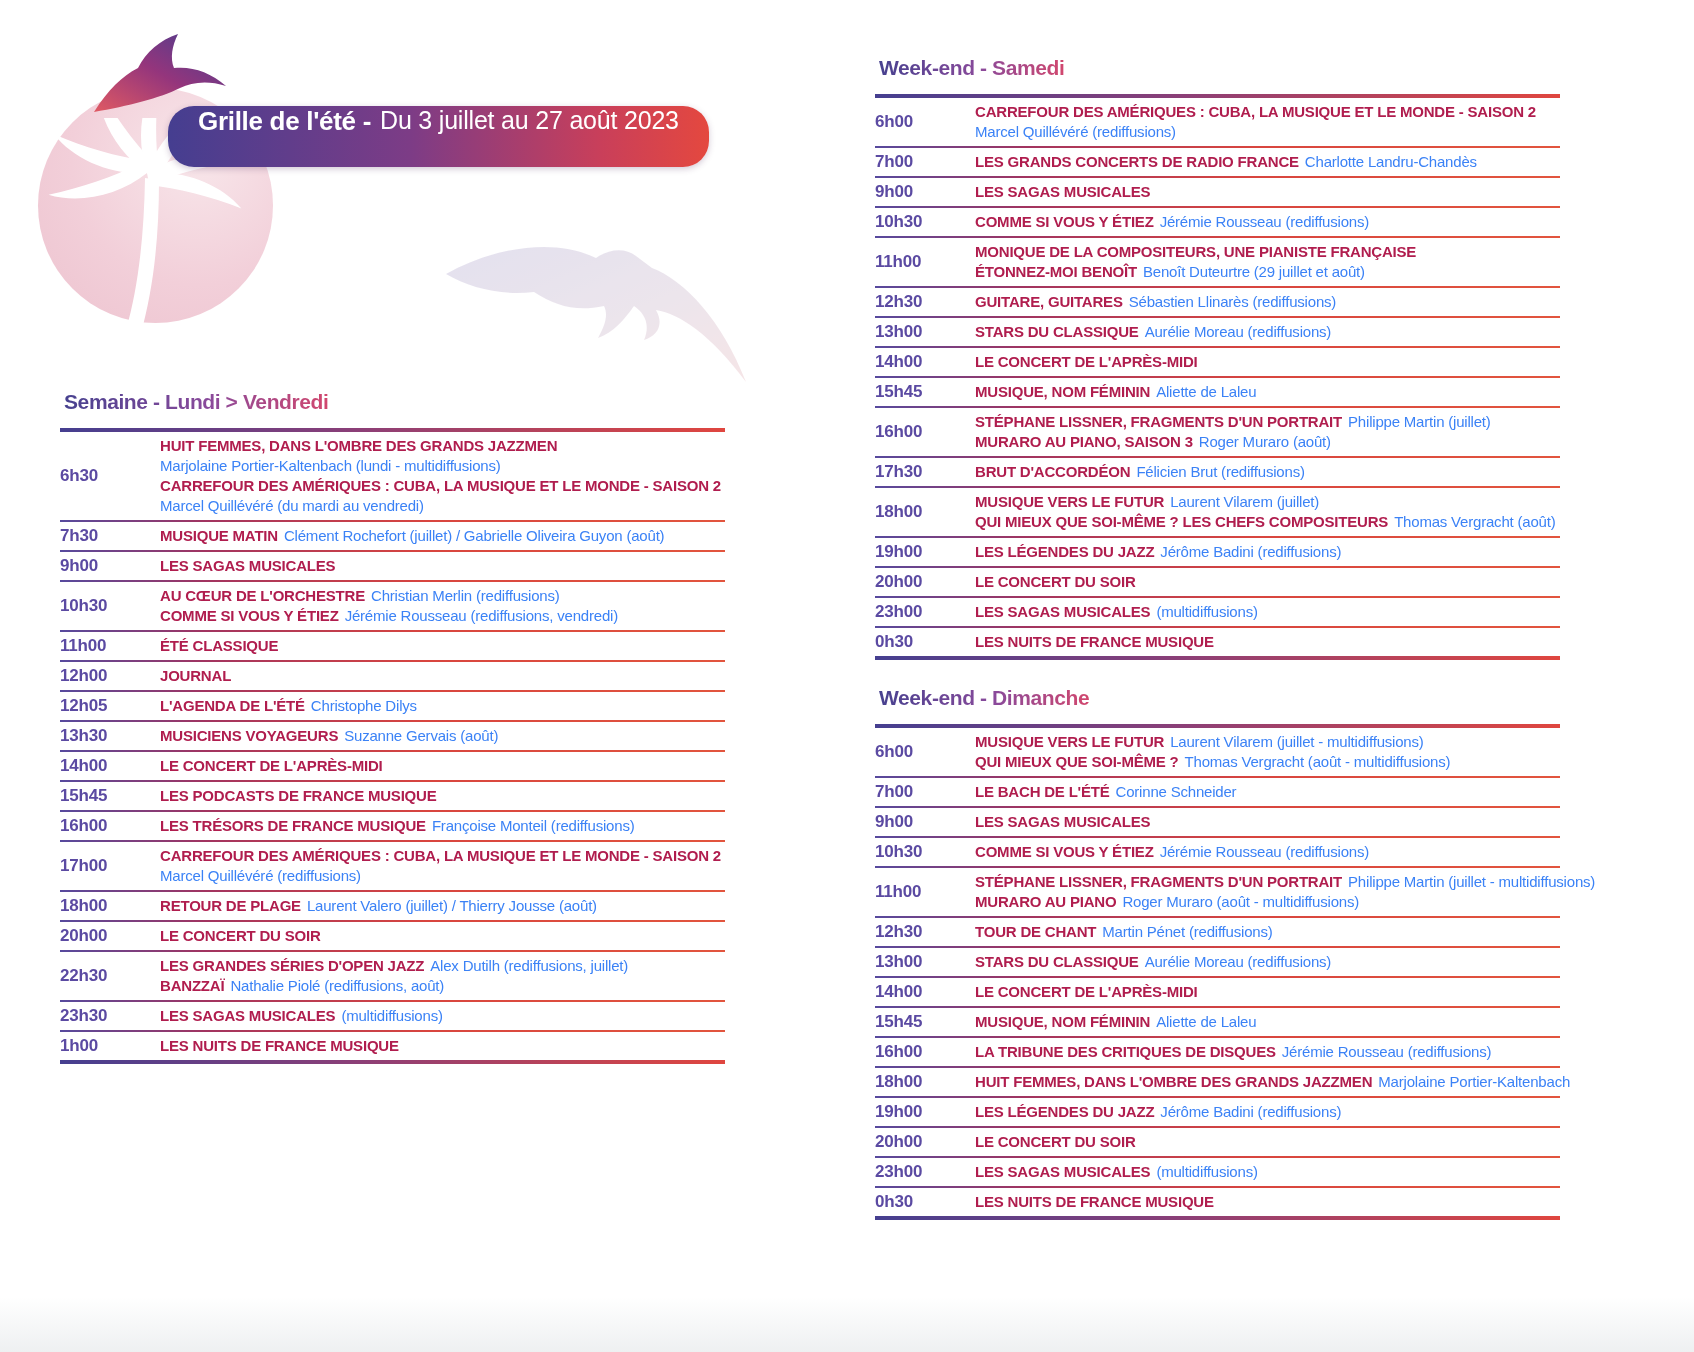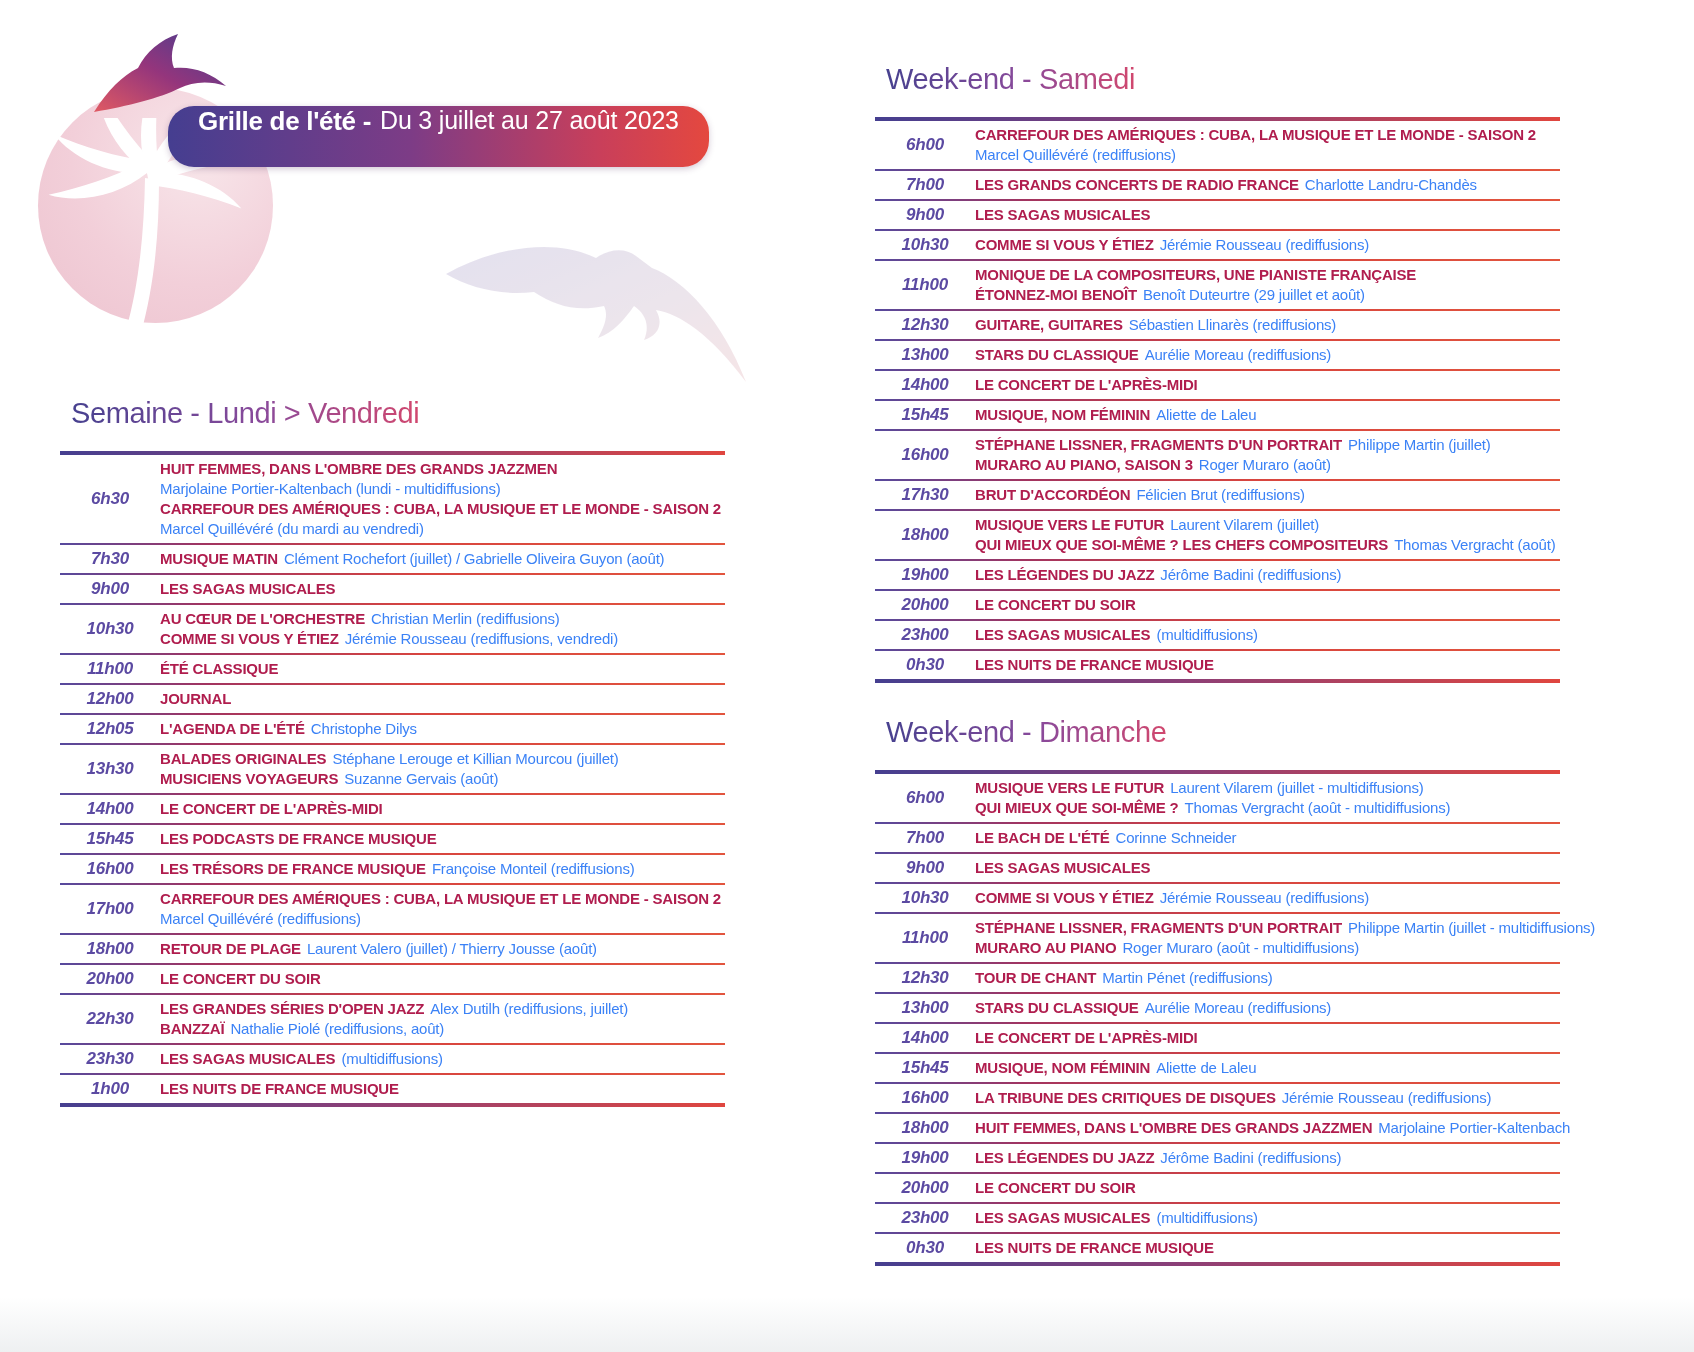--- a/index.html
+++ b/index.html
@@ -22,40 +22,39 @@
     box-shadow:0 2px 6px rgba(80,40,90,.25);
   }
   .banner-bold{color:#fff;font-size:26px;font-weight:800;letter-spacing:-.3px;white-space:nowrap;}
   .banner-light{color:#fff;font-size:25px;font-weight:400;letter-spacing:-.2px;white-space:nowrap;}
   
   .col{position:absolute;}
   .col.left{left:60px;top:386px;width:665px;}
   .col.right{left:875px;top:52px;width:685px;}
   .heading-wrap{margin:0 0 10px 0;}
   .heading{
-    display:inline-block;margin:11px;font-size:29px;font-weight:400;letter-spacing:-.4px;
+    display:inline-block;margin:4px;font-size:21px;font-weight:700;letter-spacing:-.4px;
     background:linear-gradient(90deg,#47418f 0%,#8a4a9b 55%,#d1476e 100%);
     -webkit-background-clip:text;background-clip:text;color:transparent;
     white-space:nowrap;
   }
   .gap-before{margin-top:22px;}
   
   .table{
     border-style:solid;border-width:4px 0 4px 0;border-color:transparent;
     border-image:linear-gradient(90deg,#453f90 0%,#8c3f77 45%,#e0463f 100%) 1;
   }
   .row{display:flex;align-items:center;padding:4px 0;}
   .row + .row{
     border-top:2px solid #d0404a;
     border-image:linear-gradient(90deg,#564a9e 0%,#a23460 22%,#d8453f 55%,#e2553e 100%) 1;
   }
   .time{
-    flex:0 0 100px;text-align:center;color:#5b4aa2;font-weight:800;font-size:17px;
+    flex:0 0 100px;text-align:left;color:#5b4aa2;font-weight:800;font-size:17px;
     letter-spacing:-.2px;
-    font-style:italic;
   }
   .cell{flex:1;min-width:0;}
   .line{line-height:20px;white-space:nowrap;font-size:15px;letter-spacing:-.2px;}
   .ttl{color:#b01d4e;font-weight:800;margin-top:28px;}
   .txt{color:#3b82f6;font-weight:400;}
   .ttl + .txt{margin-left:6px;}
   
   .bottom-fade{
     position:absolute;left:0;right:0;bottom:0;height:55px;
     background:linear-gradient(to bottom,rgba(238,240,241,0) 0%,#eef0f1 100%);
@@ -155,21 +154,20 @@
         </div>
         <div class="row">
           <div class="time">12h05</div>
           <div class="cell">
             <div class="line"><span class="ttl">L'AGENDA DE L'ÉTÉ</span><span class="txt">Christophe Dilys</span></div>
           </div>
         </div>
         <div class="row">
           <div class="time">13h30</div>
           <div class="cell">
-            <div class="line"><span class="ttl">BALADES ORIGINALES</span><span class="txt">Stéphane Lerouge et Killian Mourcou (juillet)</span></div>
             <div class="line"><span class="ttl">MUSICIENS VOYAGEURS</span><span class="txt">Suzanne Gervais (août)</span></div>
           </div>
         </div>
         <div class="row">
           <div class="time">14h00</div>
           <div class="cell">
             <div class="line"><span class="ttl">LE CONCERT DE L'APRÈS-MIDI</span></div>
           </div>
         </div>
         <div class="row">

